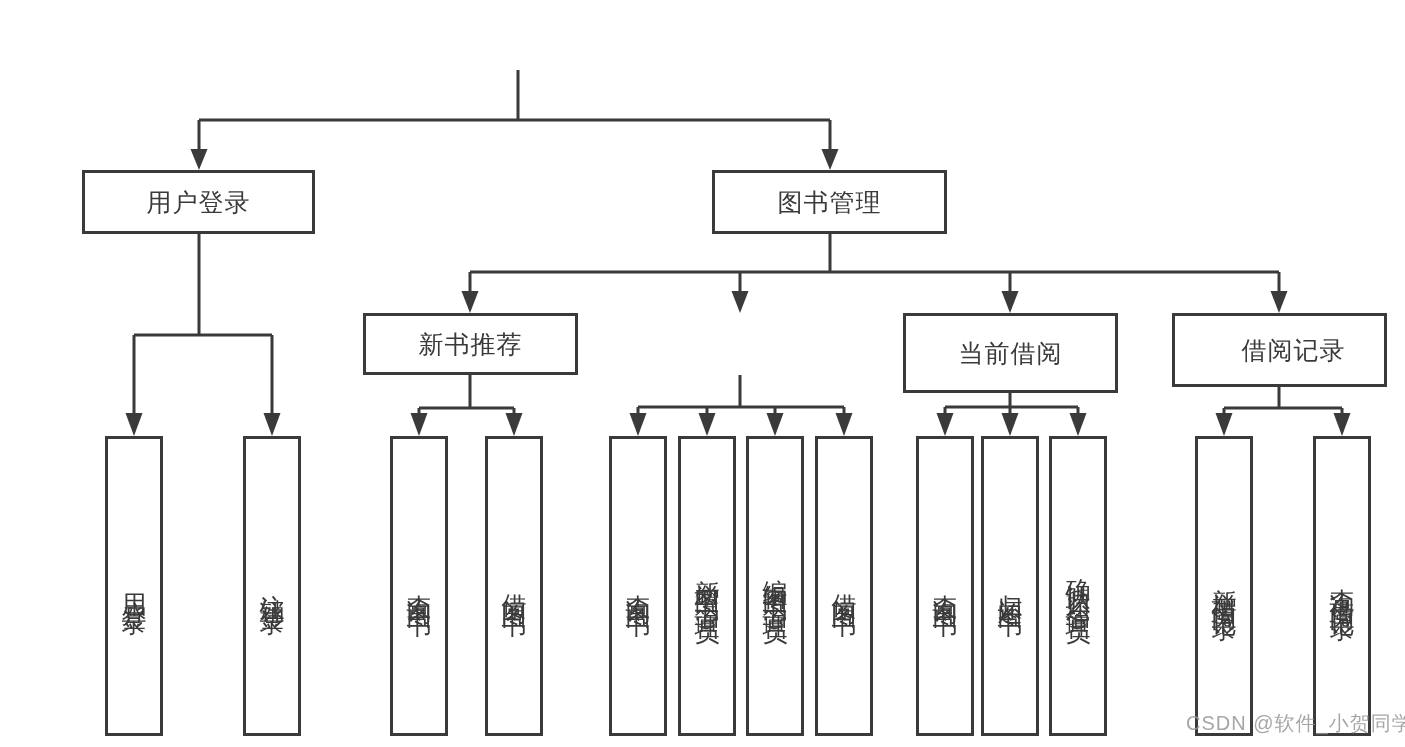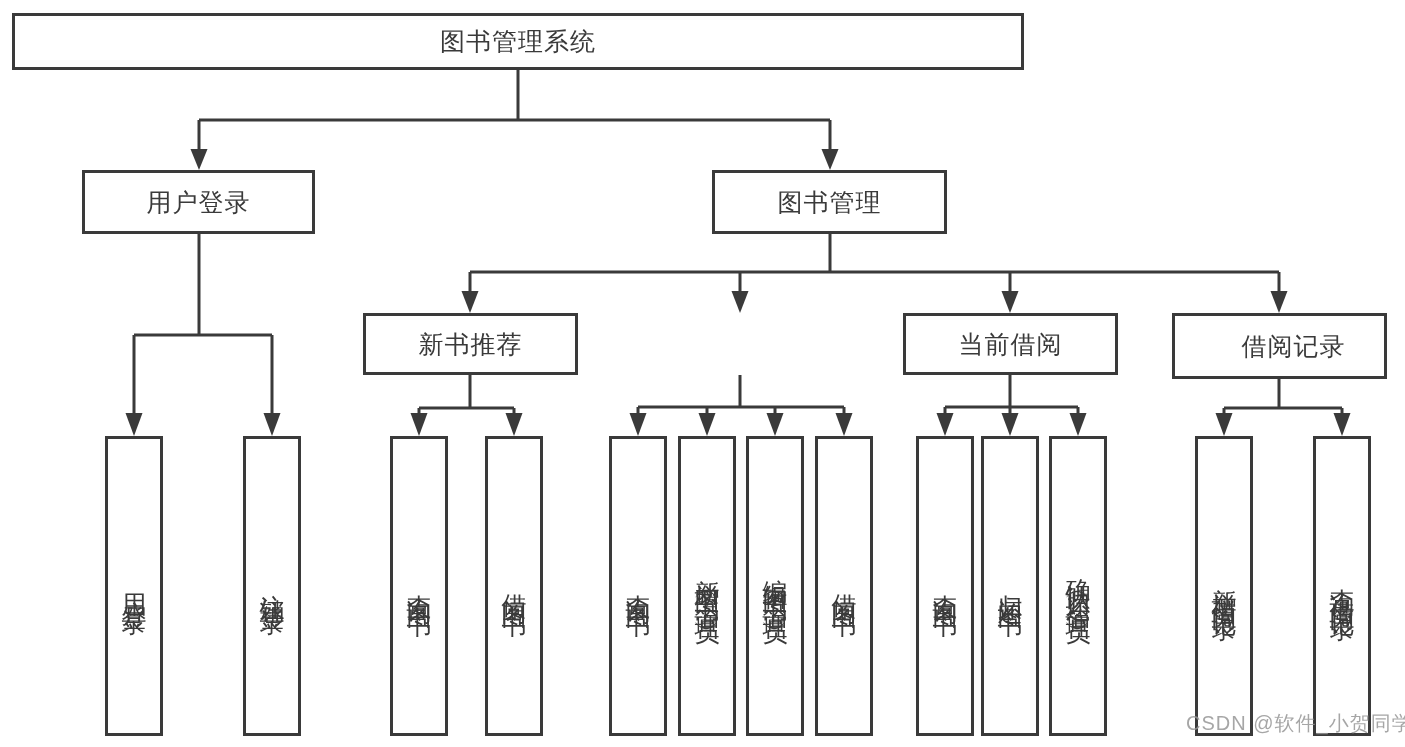--- a/index.html
+++ b/index.html
@@ -124,38 +124,35 @@
       <polygon points="1069.5,413 1086.5,413 1078,436"></polygon>
     </g>
 
     <g>
       <path d="M1279,375 L1279,408 M1224,408 L1342,408 M1224,408 L1224,414 M1342,408 L1342,414"></path>
       <polygon points="1215.5,413 1232.5,413 1224,436"></polygon>
       <polygon points="1333.5,413 1350.5,413 1342,436"></polygon>
     </g>
   </svg>
 
-  <div class="hbox" style="left:12px; top:13px; width:1012px; height:57px;">
-    <span>图书管理系统</span>
-  </div>
 
   <div class="hbox" style="left:82px; top:170px; width:233px; height:64px;">
     <span>用户登录</span>
   </div>
   <div class="hbox" style="left:363px; top:313px; width:215px; height:62px;">
     <span>新书推荐</span>
   </div>
 
   <div class="hbox" style="left:712px; top:170px; width:235px; height:64px;">
     <span>图书管理</span>
   </div>
-  <div class="hbox" style="left:903px; top:313px; width:215px; height:62px;">
+  <div class="hbox" style="left:903px; top:313px; width:215px; height:80px;">
     <span>当前借阅</span>
   </div>
-  <div class="hbox" style="left:1172px; top:313px; width:215px; height:66px;padding-left:28px;">
+  <div class="hbox" style="left:1172px; top:313px; width:215px; height:74px;padding-left:28px;">
     <span>借阅记录</span>
   </div>
 
   <div class="vbox" style="left:105px;">
     <span>用户登录</span>
   </div>
   <div class="vbox" style="left:243px;">
     <span>注销登录</span>
   </div>
 

